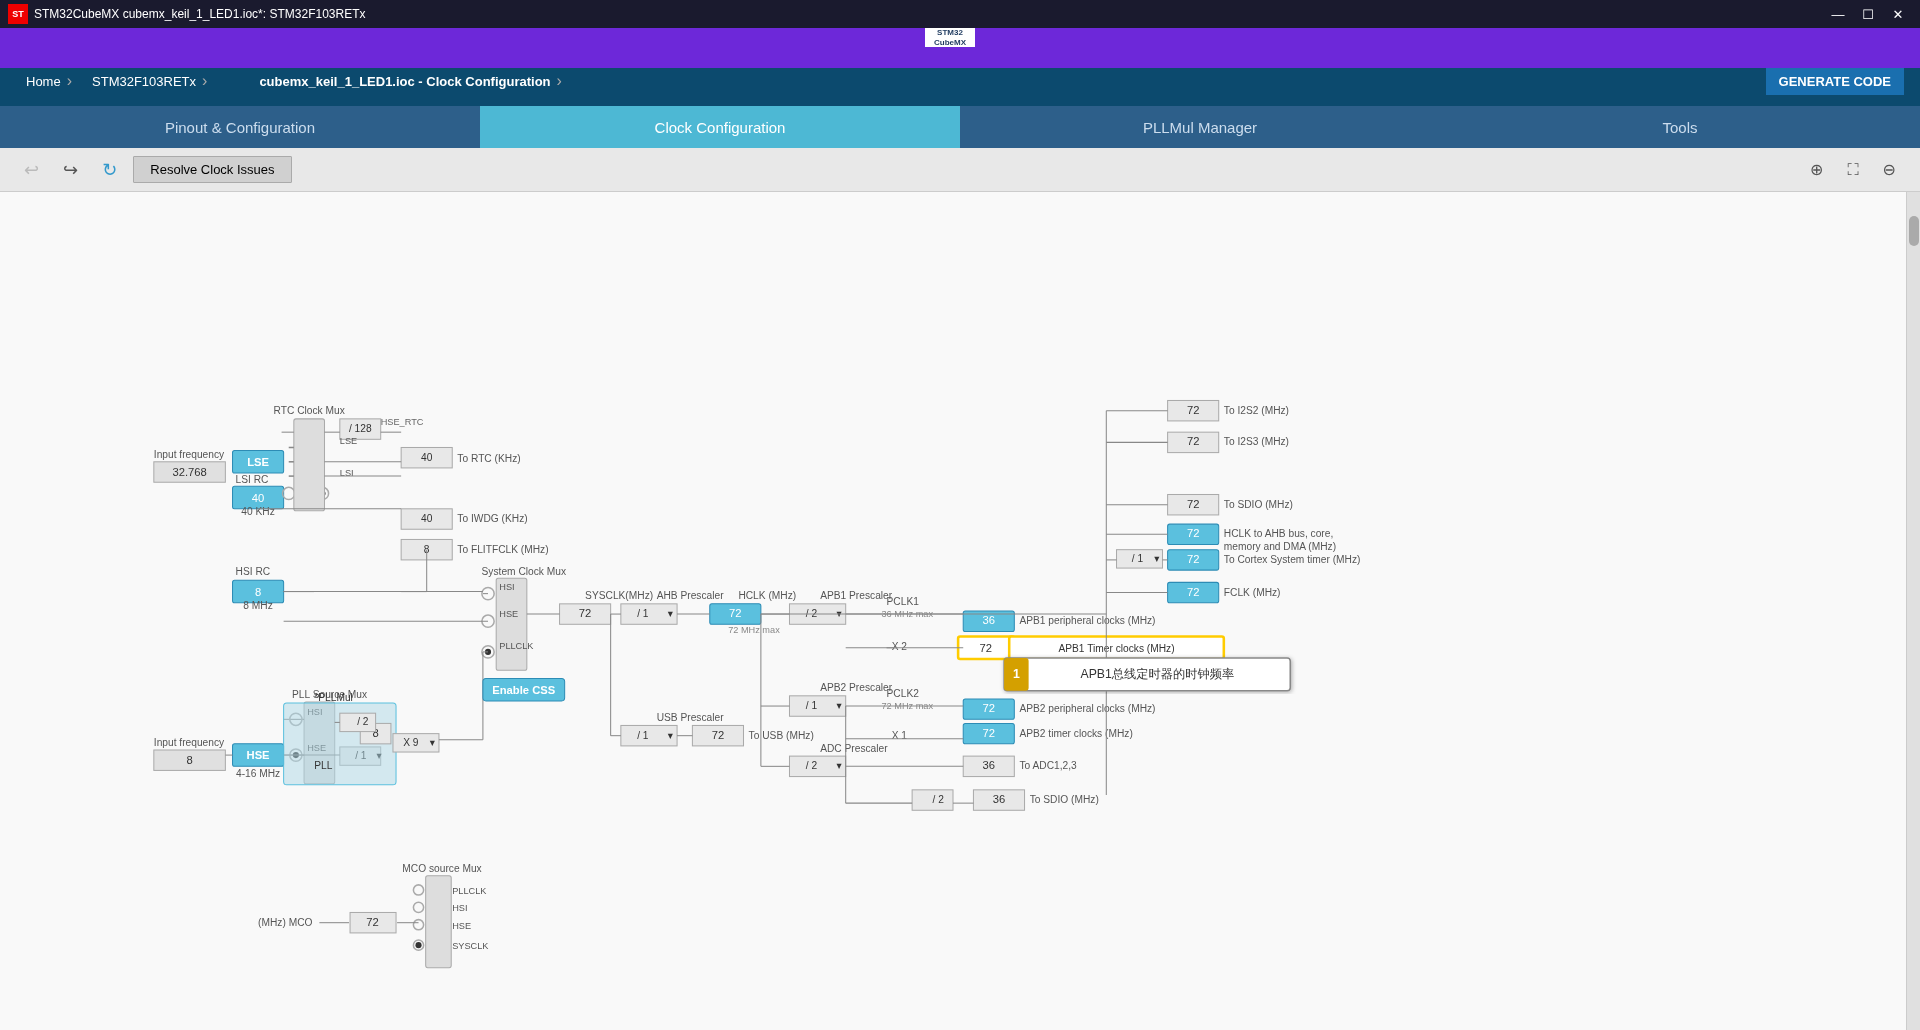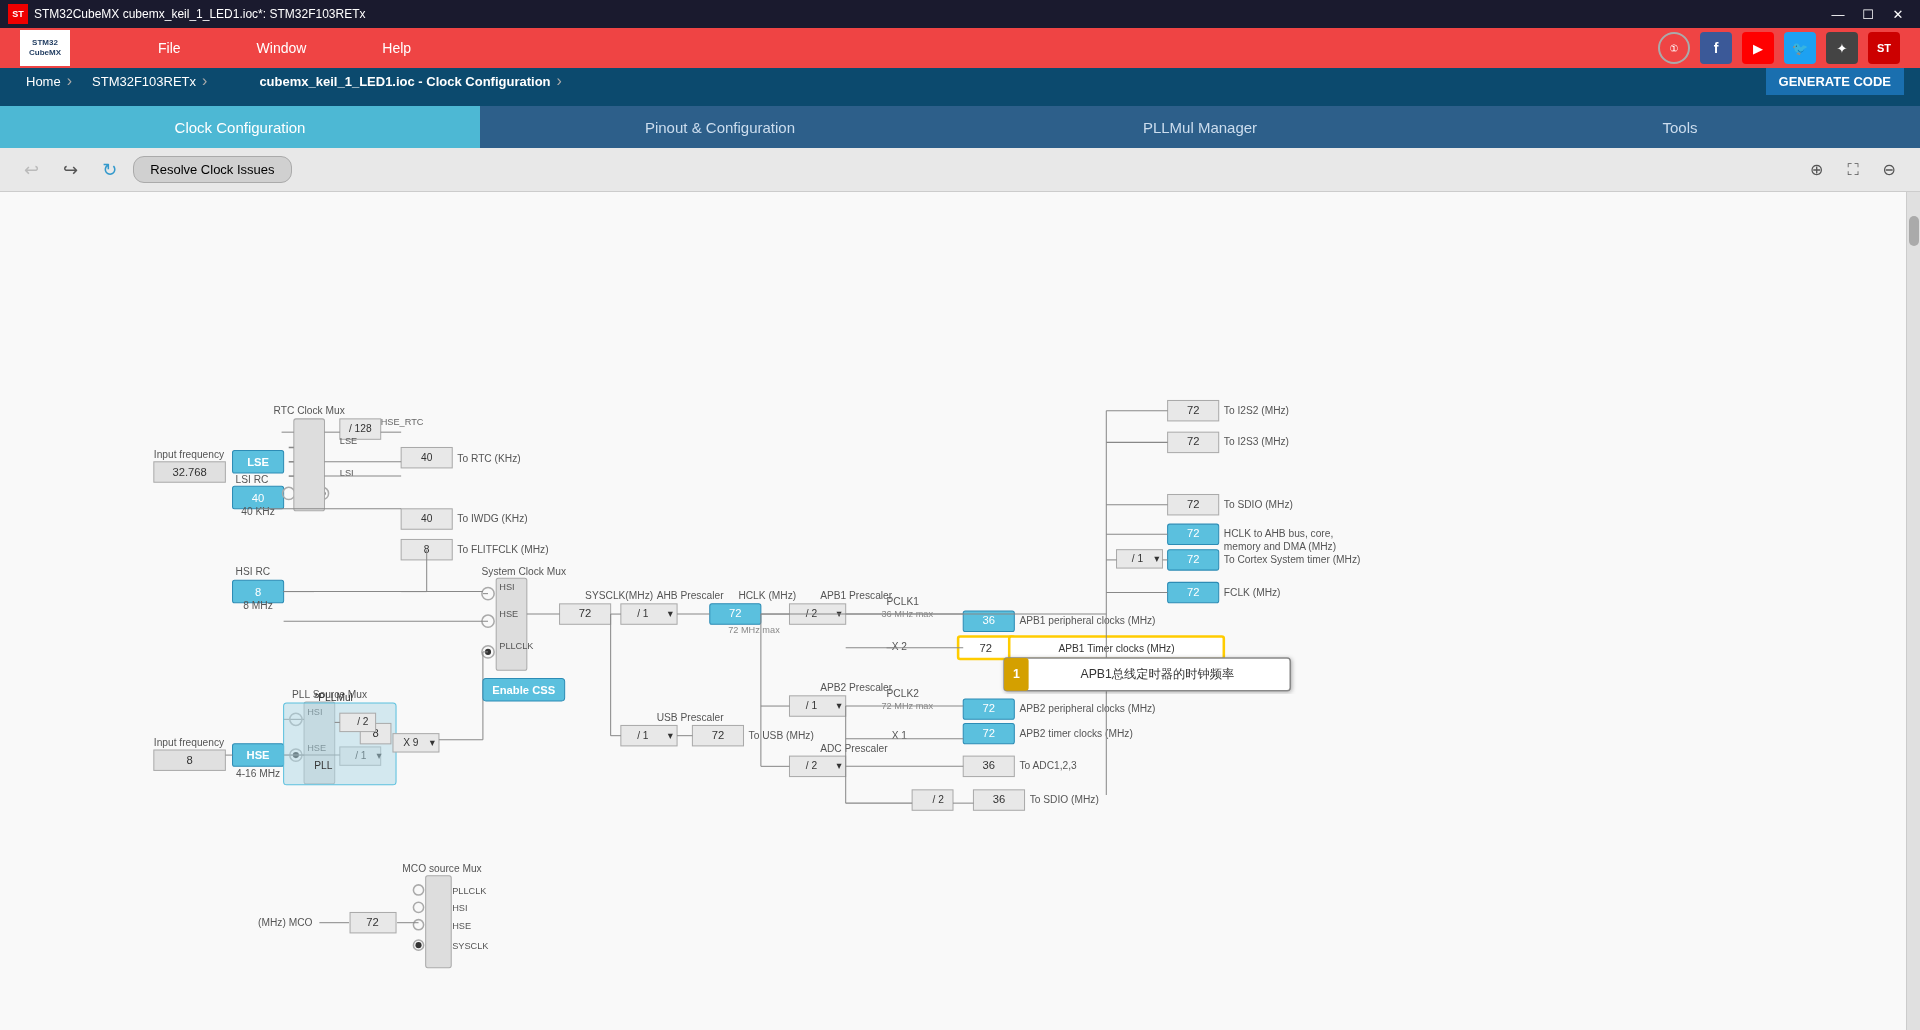--- a/index.html
+++ b/index.html
@@ -19,26 +19,27 @@
     #titlebar .title-left { display: flex; align-items: center; gap: 6px; }
     #titlebar .win-controls { display: flex; gap: 2px; }
     #titlebar .win-btn {
       width: 28px; height: 28px;
       display: flex; align-items: center; justify-content: center;
       cursor: pointer; font-size: 13px;
     }
 
     
     #menubar {
-      background: #ef4444;
+      background: #6d28d9;
       height: 40px;
       display: flex;
       align-items: center;
       padding: 0 20px;
       gap: 60px;
+      flex-direction: column;
     }
     .menu-item {
       color: #fff;
       font-size: 14px;
       cursor: pointer;
       padding: 4px 8px;
     }
     .menu-logo {
       width: 50px; height: 36px;
       background: #fff;
@@ -117,21 +118,21 @@
       padding: 4px 8px; font-size: 18px; color: #555;
       border-radius: 3px;
     }
     .toolbar-btn.disabled { color: #bbb; cursor: default; }
     .resolve-btn {
       background: #d0d0d0;
       border: 1px solid #aaa;
       padding: 5px 16px;
       font-size: 13px;
       cursor: pointer;
-      border-radius: 11px;
+      border-radius: 1px;
     }
     .zoom-btn {
       background: none; border: none; cursor: pointer;
       padding: 4px 8px; font-size: 16px; color: #555;
     }
 
     
     #main {
       display: flex;
       height: calc(1030px - 28px - 40px - 38px - 42px - 44px);
@@ -204,25 +205,25 @@
     </div>
     <div class="breadcrumb-item">
       <span style="font-weight:bold;margin-left:32px;">cubemx_keil_1_LED1.ioc - Clock Configuration</span>
       <span class="breadcrumb-sep">›</span>
     </div>
   </div>
   <button class="generate-btn">GENERATE CODE</button>
 </div>
 
 <div id="tabbar">
+  <div class="tab inactive">
+    <span>Pinout &amp; Configuration</span>
+  </div>
   <div class="tab active">
     <span>Clock Configuration</span>
-  </div>
-  <div class="tab inactive">
-    <span>Pinout &amp; Configuration</span>
   </div>
   <div class="tab inactive">
     <span>PLLMul Manager</span>
   </div>
   <div class="tab inactive">
     <span>Tools</span>
   </div>
 </div>
 
 <div id="toolbar">

